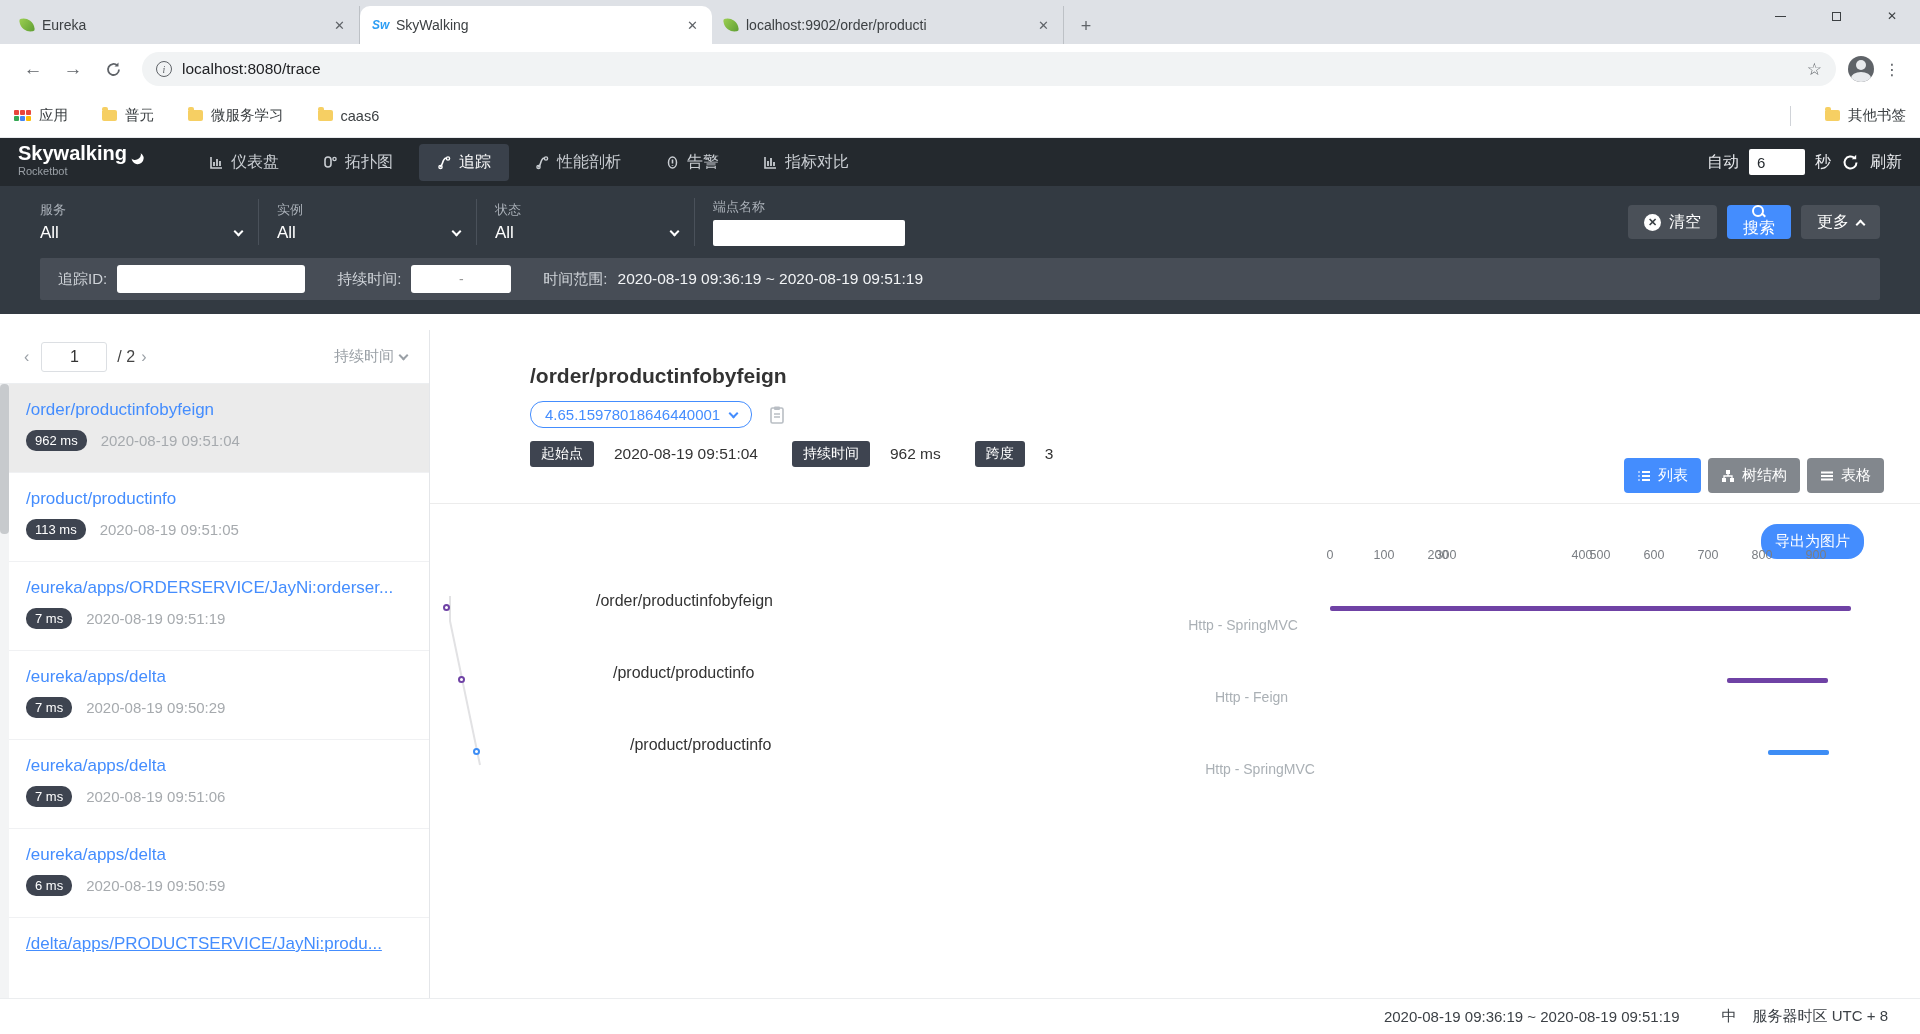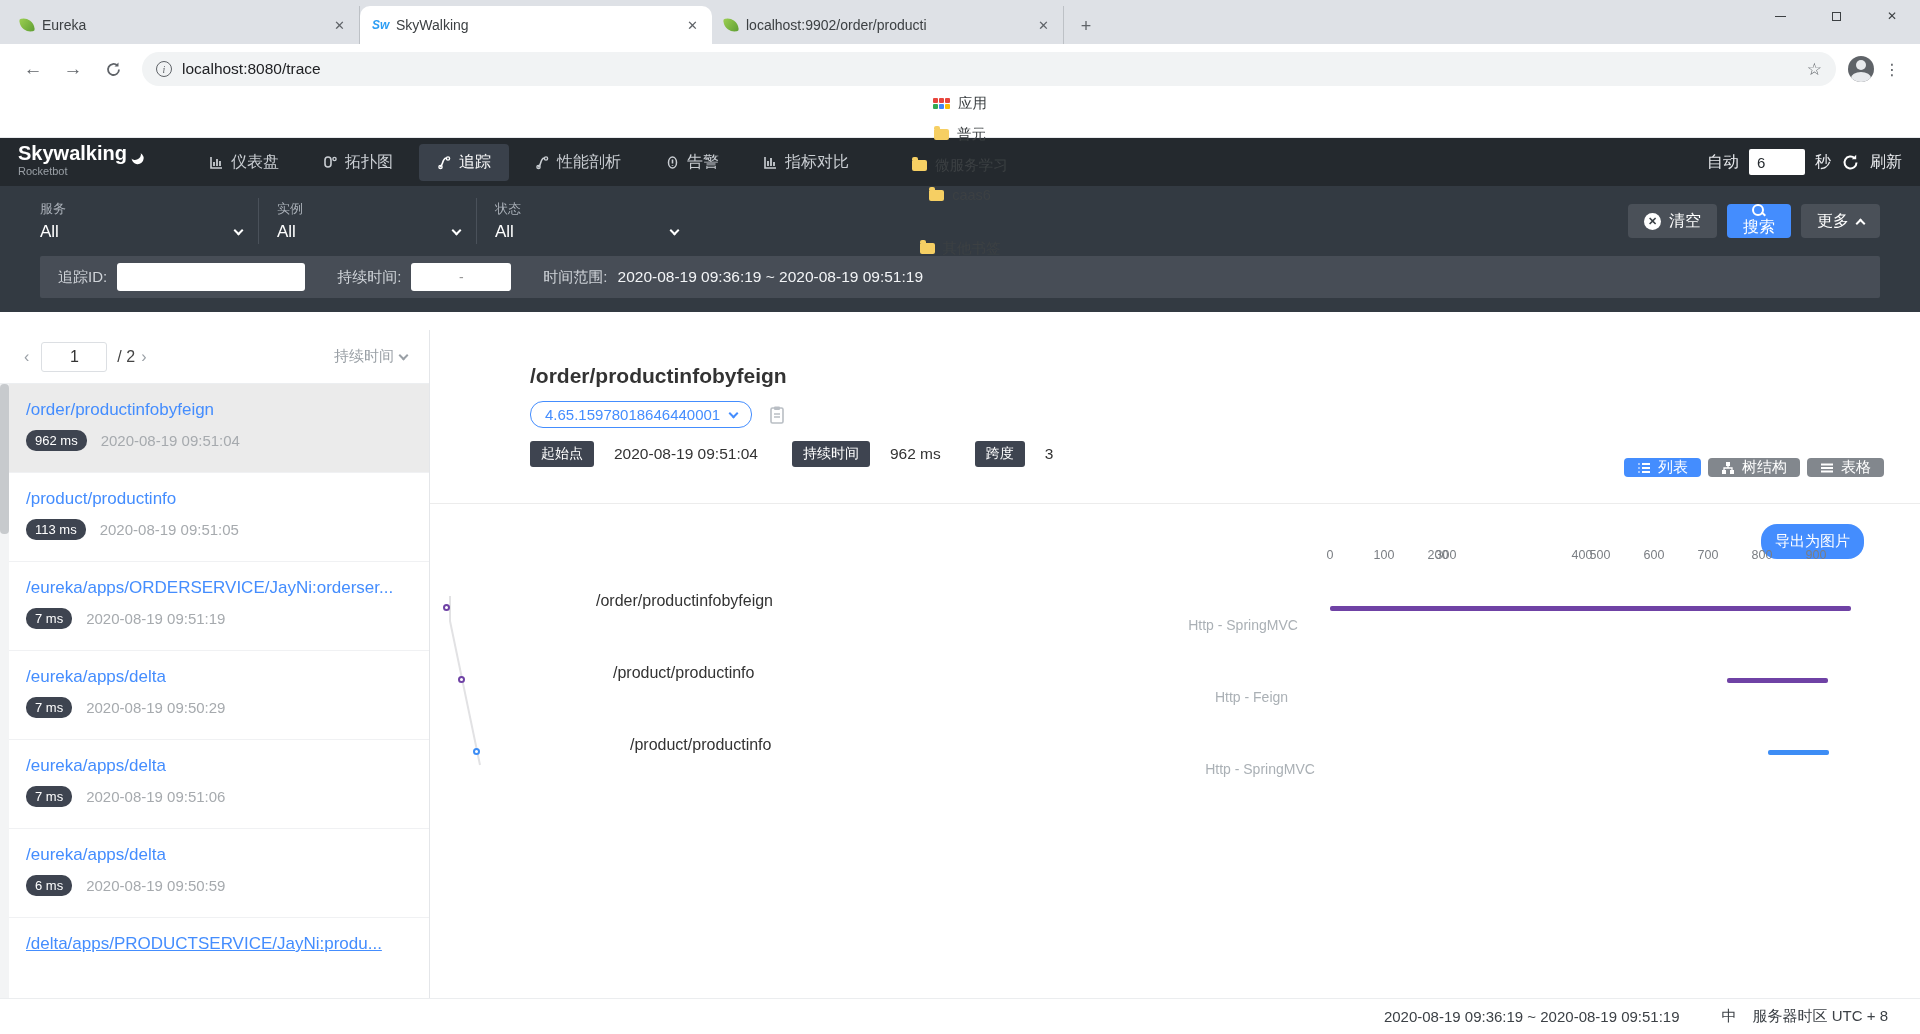--- a/index.html
+++ b/index.html
@@ -24,21 +24,21 @@
   .navbtn { width:34px; height:34px; display:flex; align-items:center; justify-content:center; color:#5f6368; font-size:19px; border-radius:50%; cursor:pointer; }
   .urlpill { flex:1; height:34px; background:#f1f3f4; border-radius:17px; display:flex; align-items:center; padding:0 14px; gap:10px; margin:0 6px; }
   .urlpill .info { width:16px; height:16px; border:1.5px solid #5f6368; border-radius:50%; color:#5f6368; font-size:10px; display:flex; align-items:center; justify-content:center; font-style:italic; font-family:"Liberation Serif",serif; }
   .urltext { flex:1; font-size:15.5px; color:#202124; }
   .star { color:#5f6368; font-size:17px; cursor:pointer; }
   .avatar { width:26px; height:26px; border-radius:50%; background:#5f6368; position:relative; overflow:hidden; cursor:pointer; }
   .avatar::before { content:''; position:absolute; top:4px; left:8px; width:10px; height:10px; background:#e8eaed; border-radius:50%; }
   .avatar::after { content:''; position:absolute; top:16px; left:3px; width:20px; height:12px; background:#e8eaed; border-radius:50% 50% 0 0; }
   .kebab { color:#5f6368; font-size:16px; letter-spacing:0; width:24px; text-align:center; cursor:pointer; }
 
-  .bookmarks { height:44px; background:#fff; border-bottom:1px solid #e8eaed; display:flex; align-items:center; padding:0 14px; gap:12px; font-size:14.5px; color:#3c4043;flex-direction:column; }
+  .bookmarks { height:44px; background:#fff; border-bottom:1px solid #e8eaed; display:flex; align-items:center; padding:0 14px; gap:34px; font-size:14.5px; color:#3c4043; }
   .bm { display:flex; align-items:center; gap:8px; cursor:pointer; }
   .appgrid { display:grid; grid-template-columns:repeat(3,5px); grid-gap:1px; }
   .appgrid i { width:5px; height:5px; border-radius:1px; }
   .folder { width:15px; height:11px; background:#f6cf63; border-radius:1px 2px 2px 2px; position:relative; flex:0 0 auto; }
   .folder::before { content:''; position:absolute; top:-3px; left:0; width:6px; height:3px; background:#f6cf63; border-radius:2px 2px 0 0; }
   .bm-spacer { flex:1; }
   .bm-divider { width:1px; height:20px; background:#d0d3d8; }
 
   
   .swheader { height:48px; background:#24292e; display:flex; align-items:center; padding:0 18px; color:#c9cdd2; }
@@ -104,21 +104,21 @@
   .main { flex:1; position:relative; overflow:hidden; }
   .trace-header { padding:34px 30px 36px 100px; position:relative; border-bottom:1px solid #ececec; }
   .ttitle { font-size:21px; font-weight:bold; color:#333; }
   .id-row { margin-top:13px; display:flex; align-items:center; gap:16px; }
   .id-pill { display:flex; align-items:center; gap:10px; border:1px solid #448dfe; color:#448dfe; border-radius:13px; padding:4px 14px; font-size:15px; cursor:pointer; }
   .copy-ic svg { display:block; }
   .info-row { margin-top:13px; display:flex; align-items:center; gap:20px; font-size:15.5px; color:#333; }
   .kbadge { background:#3e4450; color:#fff; font-size:14px; padding:4px 11px; border-radius:3px; }
   .kbadge.ml { margin-left:14px; }
   .view-group { position:absolute; right:36px; top:128px; display:flex; gap:7px; }
-  .vbtn { display:flex; align-items:center; gap:7px; height:19px; padding:0 13px; border-radius:4px; font-size:15px; color:#fff; background:#82878d; border:none; cursor:pointer; }
+  .vbtn { display:flex; align-items:center; gap:7px; height:35px; padding:0 13px; border-radius:4px; font-size:15px; color:#fff; background:#82878d; border:none; cursor:pointer; }
   .vbtn.active { background:#448dfe; }
   .body { padding:20px 30px 0 100px; position:relative; }
   .legend-row { display:flex; align-items:center; gap:45px; }
   .legend-pill { display:flex; align-items:center; gap:9px; border:1px solid; border-radius:16px; background:#fff; padding:5px 16px; font-size:15px; cursor:pointer; }
   .legend-ring { width:9px; height:9px; border:2px solid; border-radius:50%; }
   .export-btn { position:absolute; right:56px; top:20px; background:#448dfe; color:#fff; font-size:15px; border:none; border-radius:16px; padding:8px 14px; cursor:pointer; }
   .axis { position:relative; height:18px; margin-top:24px; }
   .tick { position:absolute; transform:translateX(-50%); font-size:12.5px; color:#7a7e83; }
   .spanrows { position:relative; margin-top:18px; }
   .connector { position:absolute; left:-95px; top:12px; overflow:visible; }
@@ -297,20 +297,24 @@
             <span>All</span>
             <span class="chev"></span>
           </div>
       </div>
       <div class="fselect">
         <div class="flabel">状态</div>
         <div class="fvalue">
             <span>All</span>
             <span class="chev"></span>
           </div>
+      </div>
+      <div class="fendpoint">
+        <div class="flabel">端点名称</div>
+        <input class="endpoint-input" style="">
       </div>
       <div class="fbuttons">
         <button class="btn gray">
           <span class="clear-ic">✕</span>
           <span>清空</span>
         </button>
         <button class="btn blue">
           <span class="mag"></span>
           <span>搜索</span>
         </button>

